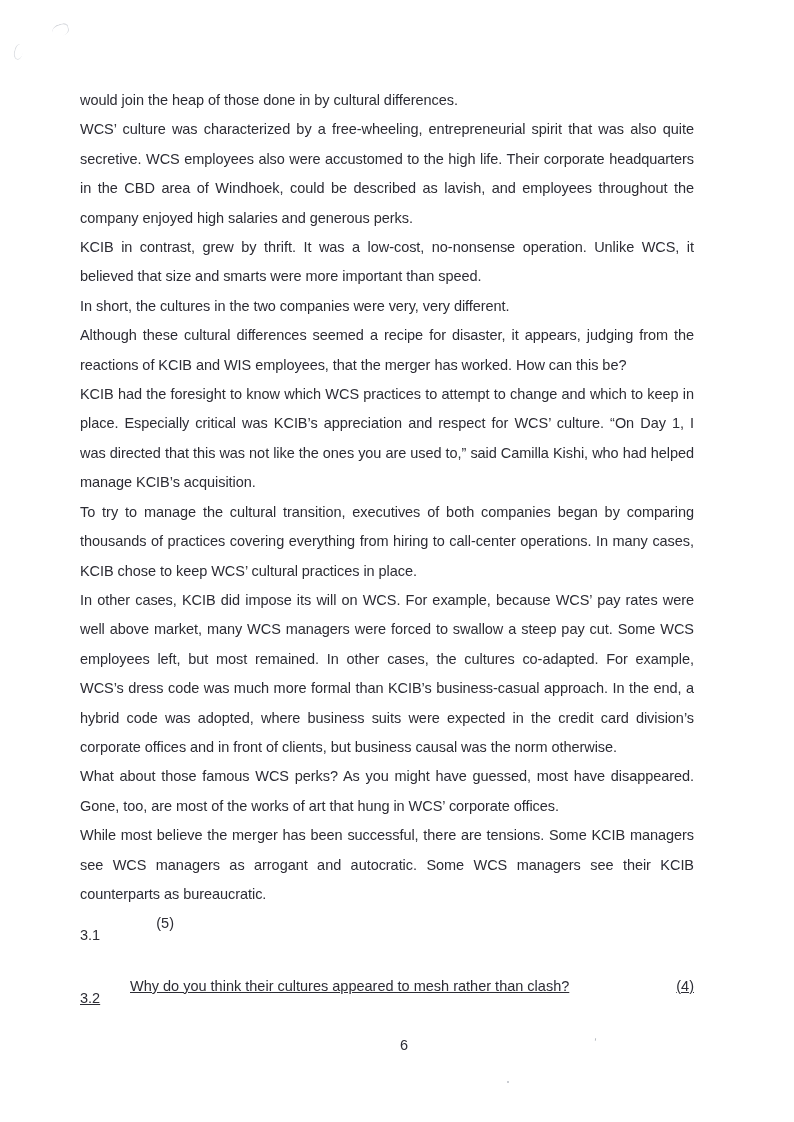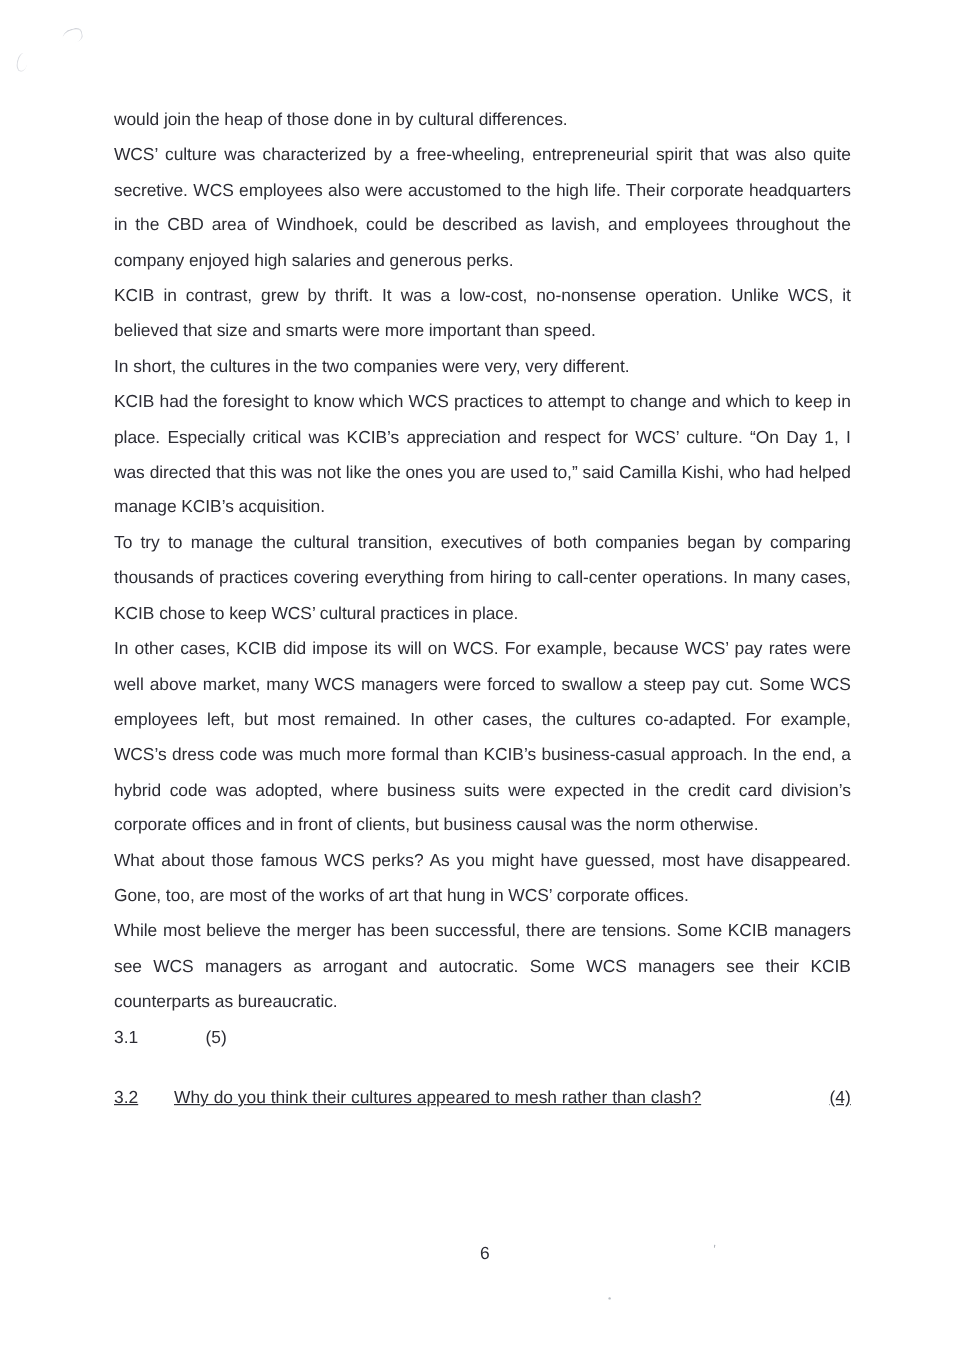--- a/index.html
+++ b/index.html
@@ -11,21 +11,21 @@
     position: relative;
     width: 794px;
     height: 1122px;
     background: #ffffff;
     overflow: hidden;
     font-family: "Liberation Sans", sans-serif;
     color: #2c2c34;
   }
   .content {
     position: absolute;
-    left: 95px;
+    left: 80px;
     top: 86px;
     width: 614px;
   }
   .para {
     margin: 0;
     font-size: 14.5px;
     letter-spacing: -0.05px;
     line-height: 29.4px;
     text-align: justify;
   }
@@ -40,20 +40,21 @@
     align-items: flex-start;
     font-size: 14.5px;
     line-height: 29.4px;
   }
   .q-row + .q-row {
     margin-top: 21px;
     text-decoration: underline;
   }
   .q-num {
     flex: 0 0 50px;
+    margin-top: 12px;
   }
   .q-text {
     flex: 1 1 auto;
   }
   .q-marks {
     flex: 0 0 44px;
     text-align: right;
   }
   .page-number {
     position: absolute;
@@ -117,20 +118,21 @@
   <div class="smudge-b"></div>
 
   <div class="content">
 
     <div>
 
     <p class="para">would join the heap of those done in by cultural differences.</p>
         <p class="para">WCS’ culture was characterized by a free-wheeling, entrepreneurial spirit that was also quite secretive. WCS employees also were accustomed to the high life. Their corporate headquarters in the CBD area of Windhoek, could be described as lavish, and employees throughout the company enjoyed high salaries and generous perks.</p>
         <p class="para">KCIB in contrast, grew by thrift. It was a low-cost, no-nonsense operation. Unlike WCS, it believed that size and smarts were more important than speed.</p>
         <p class="para">In short, the cultures in the two companies were very, very different.</p>
+        <p class="para">Although these cultural differences seemed a recipe for disaster, it appears, judging from the reactions of KCIB and WIS employees, that the merger has worked. How can this be?</p>
         <p class="para">KCIB had the foresight to know which WCS practices to attempt to change and which to keep in place. Especially critical was KCIB’s appreciation and respect for WCS’ culture. “On Day 1, I was directed that this was not like the ones you are used to,” said Camilla Kishi, who had helped manage KCIB’s acquisition.</p>
         <p class="para">To try to manage the cultural transition, executives of both companies began by comparing thousands of practices covering everything from hiring to call-center operations. In many cases, KCIB chose to keep WCS’ cultural practices in place.</p>
         <p class="para">In other cases, KCIB did impose its will on WCS. For example, because WCS’ pay rates were well above market, many WCS managers were forced to swallow a steep pay cut. Some WCS employees left, but most remained. In other cases, the cultures co-adapted. For example, WCS’s dress code was much more formal than KCIB’s business-casual approach. In the end, a hybrid code was adopted, where business suits were expected in the credit card division’s corporate offices and in front of clients, but business causal was the norm otherwise.</p>
         <p class="para">What about those famous WCS perks? As you might have guessed, most have disappeared. Gone, too, are most of the works of art that hung in WCS’ corporate offices.</p>
         <p class="para">While most believe the merger has been successful, there are tensions. Some KCIB managers see WCS managers as arrogant and autocratic. Some WCS managers see their KCIB counterparts as bureaucratic.</p>
       </div>
 
 
     <div>
 

